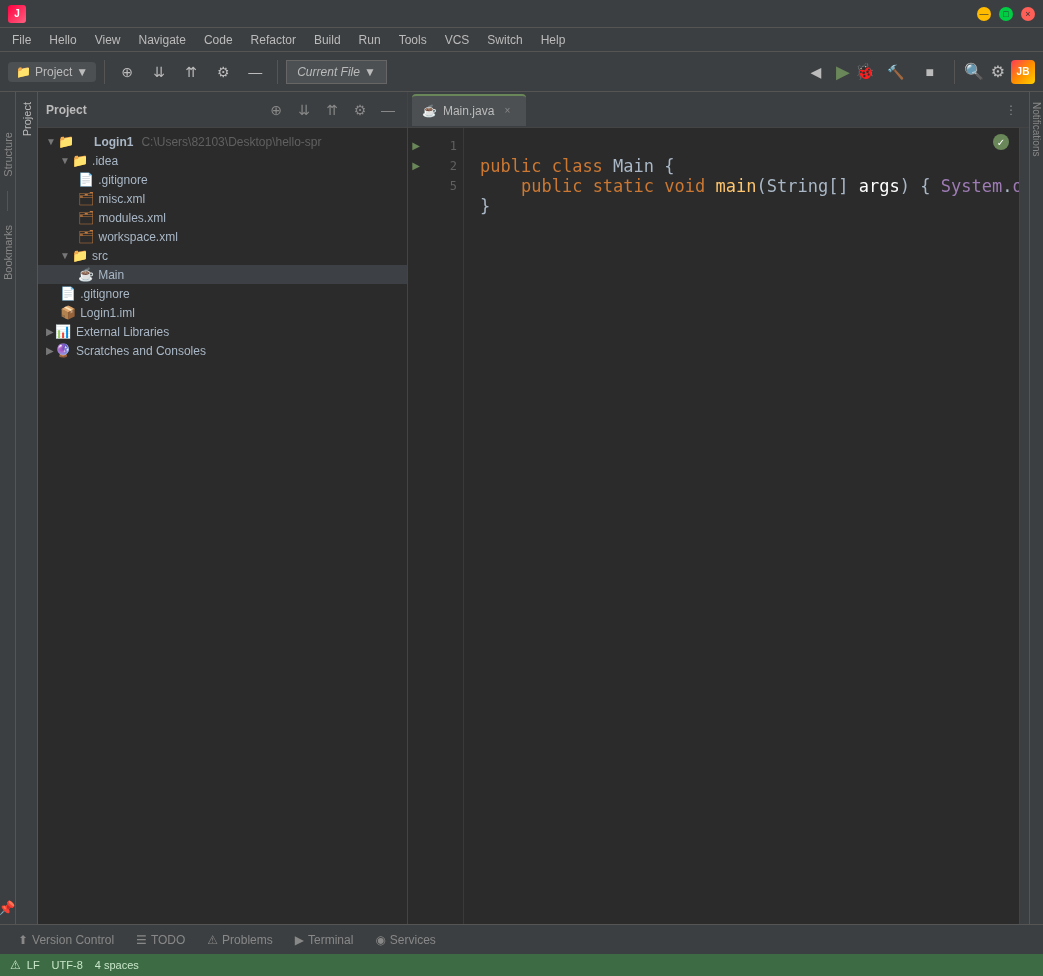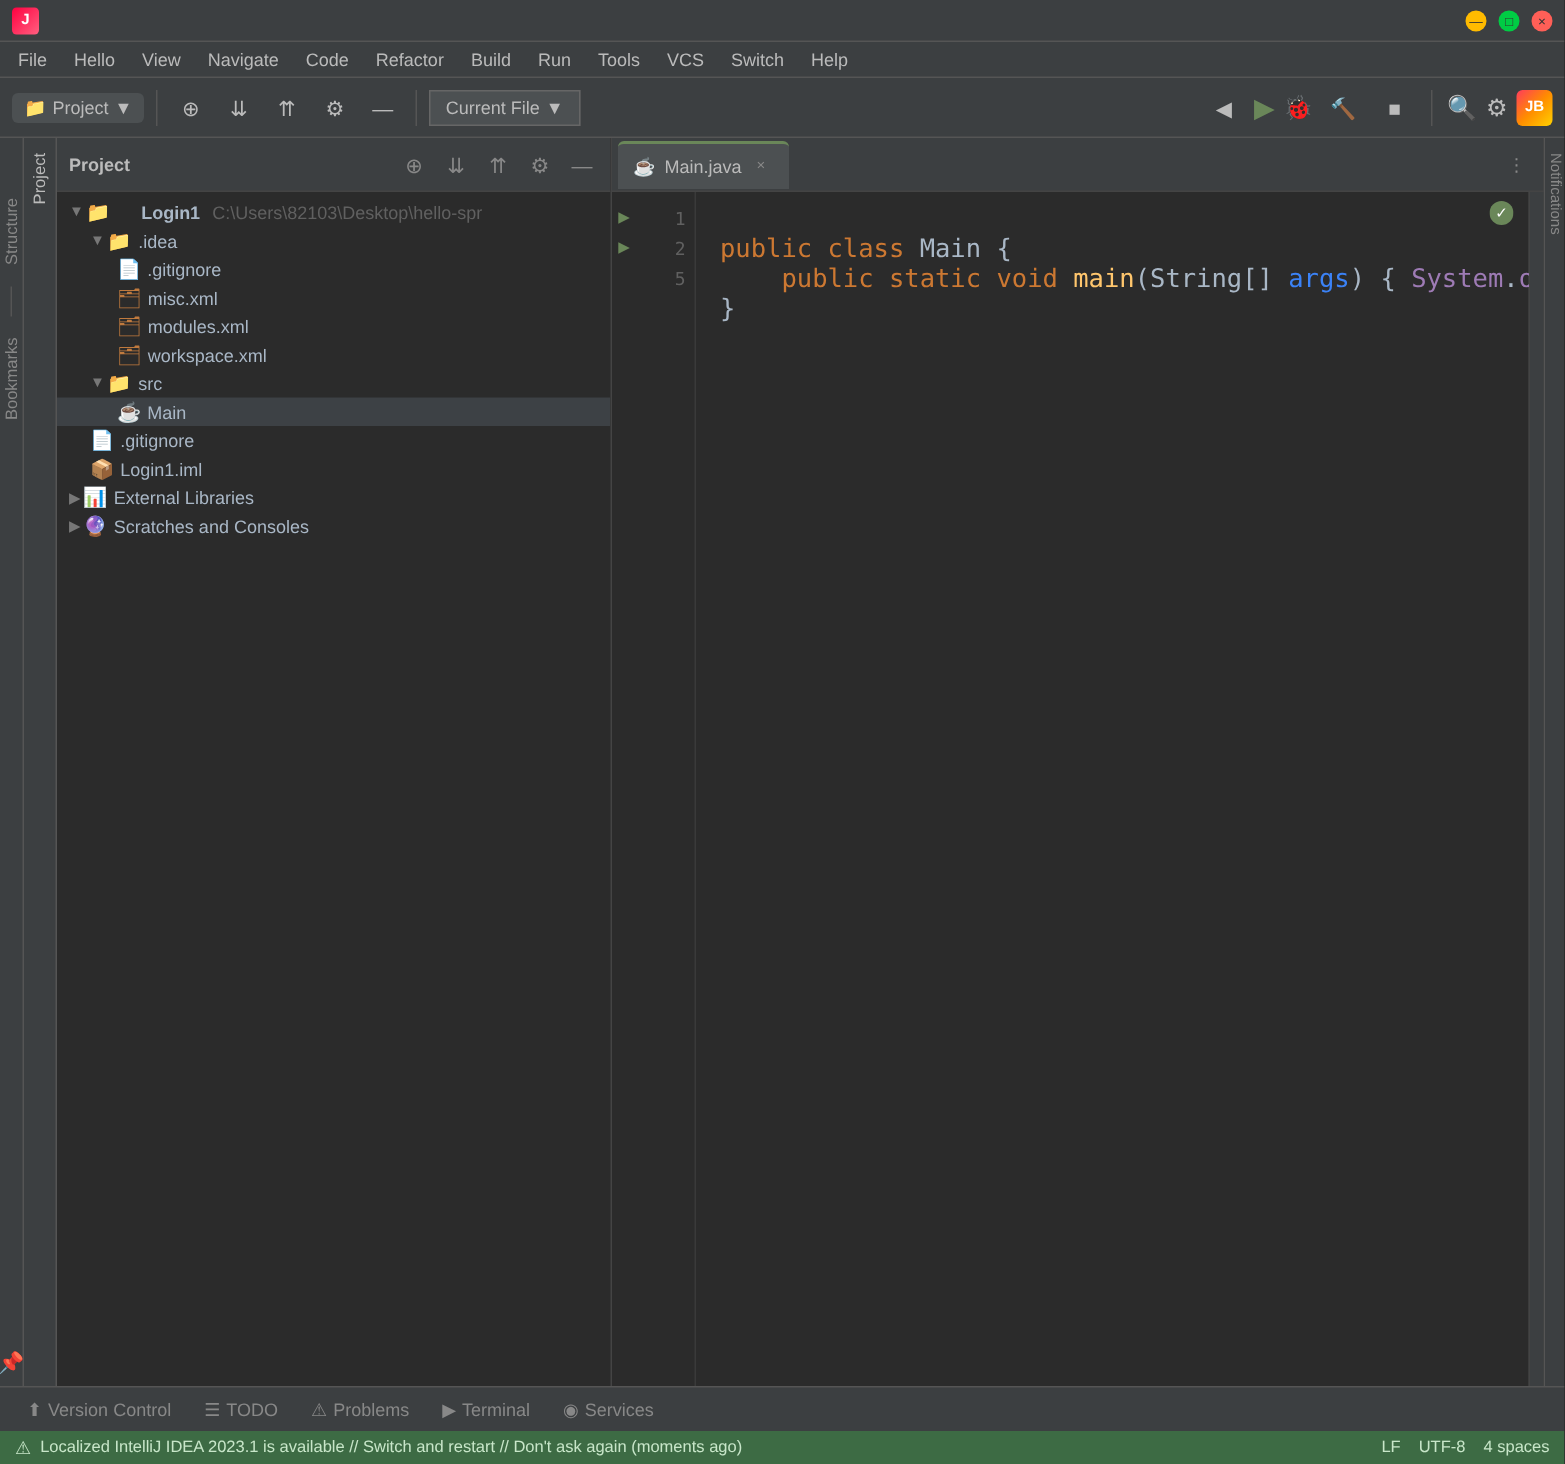--- a/index.html
+++ b/index.html
@@ -98,20 +98,21 @@
     }
     .current-file-btn {
       display: flex; align-items: center; gap: 4px;
       background: #4c5052;
       border: 1px solid #666;
       padding: 4px 10px;
       border-radius: 0;
       cursor: pointer;
       color: #bbbbbb;
       font-size: 12px;
+      font-style: italic;
     }
     .run-btn { color: #6a8759; font-size: 18px; cursor: pointer; }
     .debug-btn { color: #7c9cbc; font-size: 16px; cursor: pointer; }
     .search-btn, .settings-btn { cursor: pointer; color: #bbbbbb; font-size: 16px; }
     .jetbrains-logo {
       width: 24px; height: 24px;
       background: linear-gradient(135deg, #ff3b5c, #ff8c00, #ffd100);
       border-radius: 4px;
       display: flex; align-items: center; justify-content: center;
       font-size: 10px; color: white; font-weight: bold;
@@ -260,21 +261,21 @@
       line-height: 20px;
       overflow: auto;
       white-space: pre;
       color: #a9b7c6;
       position: relative;
     }
     .kw { color: #cc7832; }
     .cls { color: #a9b7c6; }
     .method { color: #ffc66d; }
     .param-type { color: #a9b7c6; margin-top: 13px; }
-    .param-name { color: #3b82f6; }
+    .param-name { color: #ffffff; }
     .string { color: #6a8759; }
     .obj { color: #9e7bb5; }
 
     .gutter-arrows {
       width: 16px;
       background: #2b2b2b;
       padding: 8px 0;
       line-height: 20px;
       display: flex;
       flex-direction: column;
@@ -610,19 +611,18 @@
     <span>Terminal</span>
   </div>
   <div class="bottom-tab">
     <span class="tab-icon">◉</span>
     <span>Services</span>
   </div>
 </div>
 
 <div id="status-bar">
   <span style="font-size:12px;">⚠</span>
-  <span class="status-text">Localized IntelliJ IDEA 2023.1 is available // Switch and restart // Don't ask again (moments ago)</span>
   <div class="status-right">
     <span>LF</span>
     <span>UTF-8</span>
     <span>4 spaces</span>
   </div>
 </div>
 
 </body></html>

